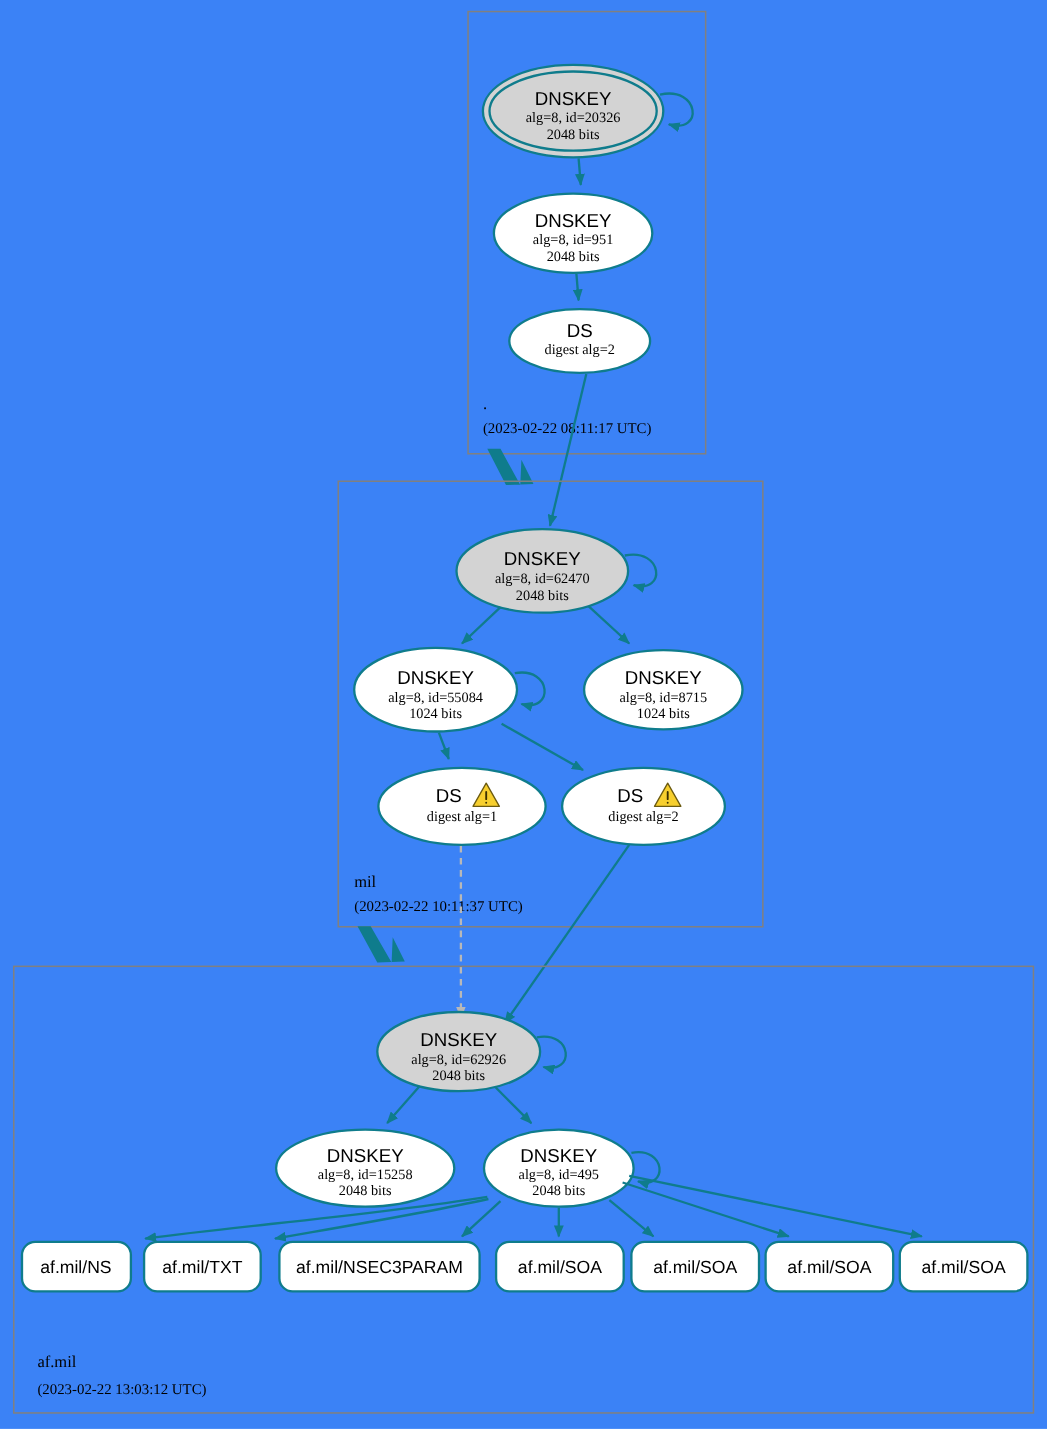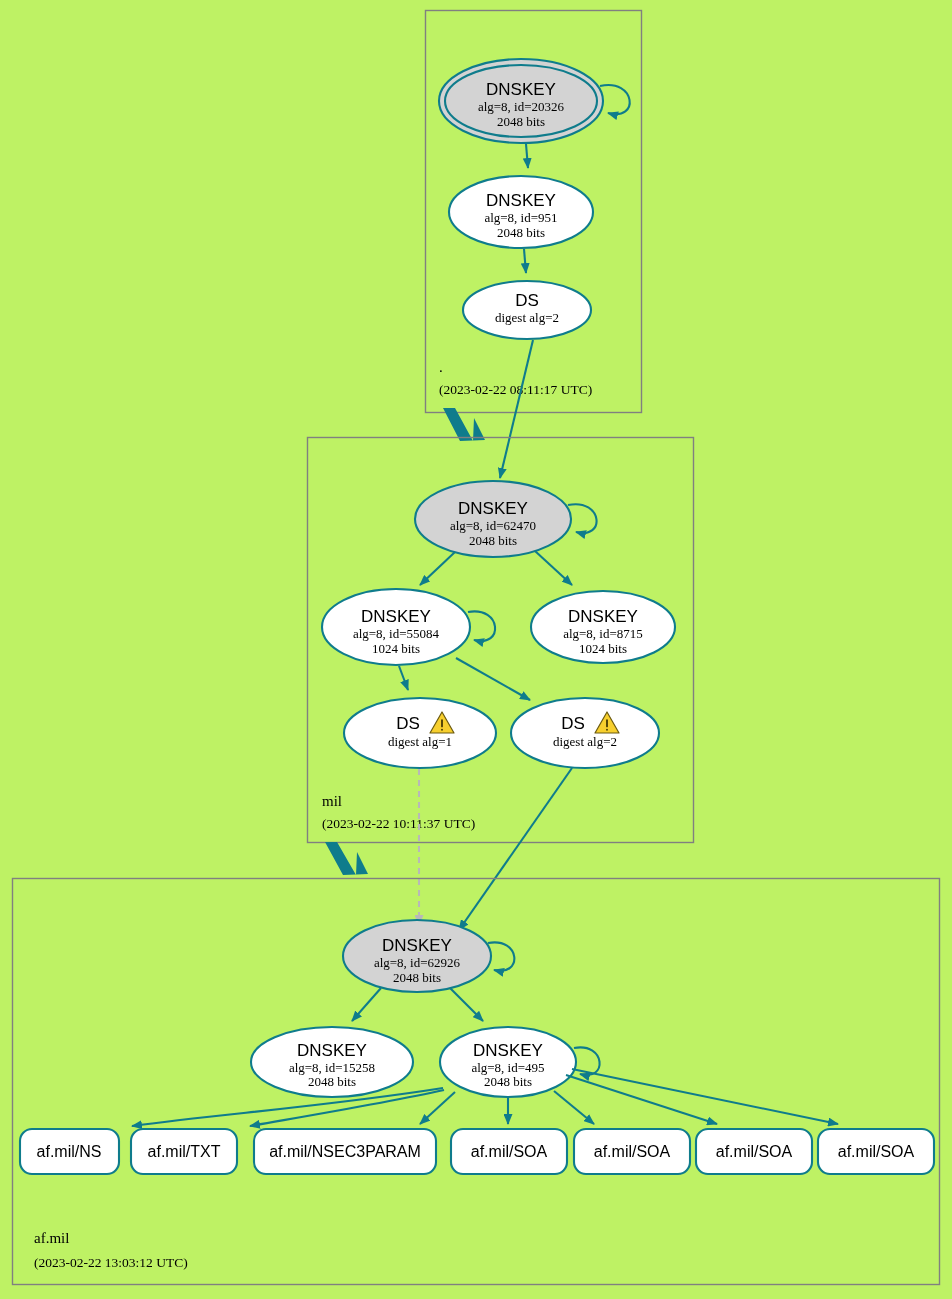--- a/index.html
+++ b/index.html
@@ -4,21 +4,21 @@
 <style>
   html, body {
     margin: 0;
     padding: 0;
     background: #ffffff;
   }
   #stage {
     position: relative;
     width: 952px;
     height: 1299px;
-    background: #bef264;
+    background: #3b82f6;
     font-family: "Liberation Sans", sans-serif;
     overflow: hidden;
   }
   svg { display: block; }
   .zone-box {
     fill: none;
     stroke: #808080;
     stroke-width: 1.4;
   }
   .node-ell {

